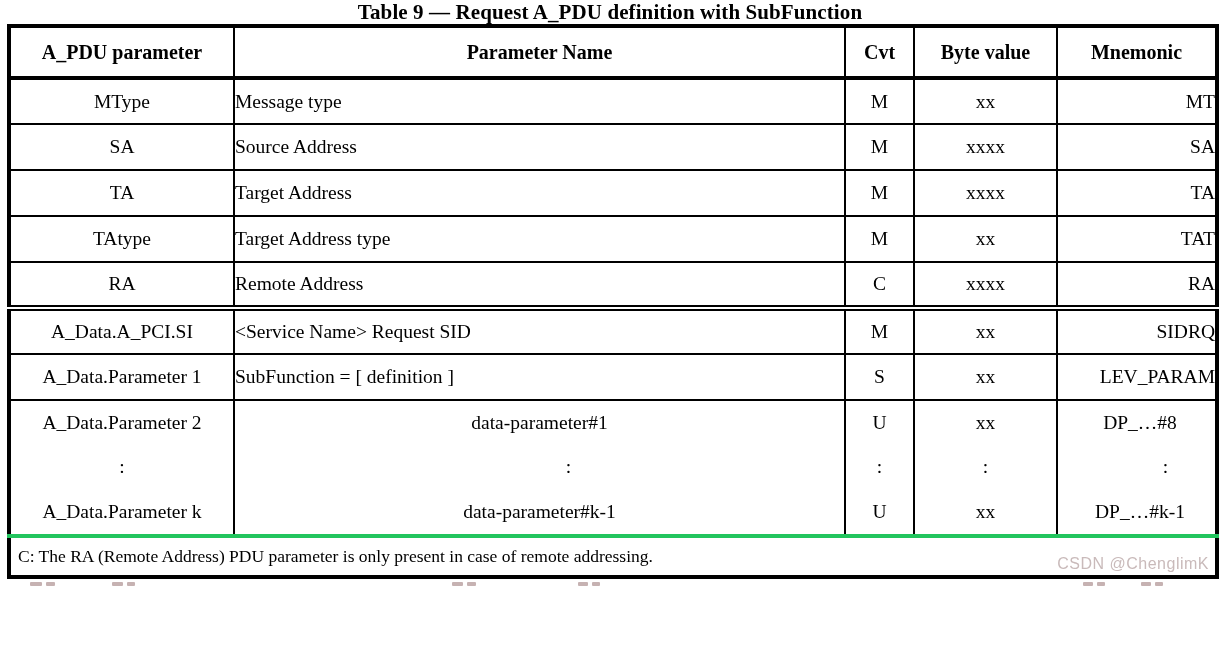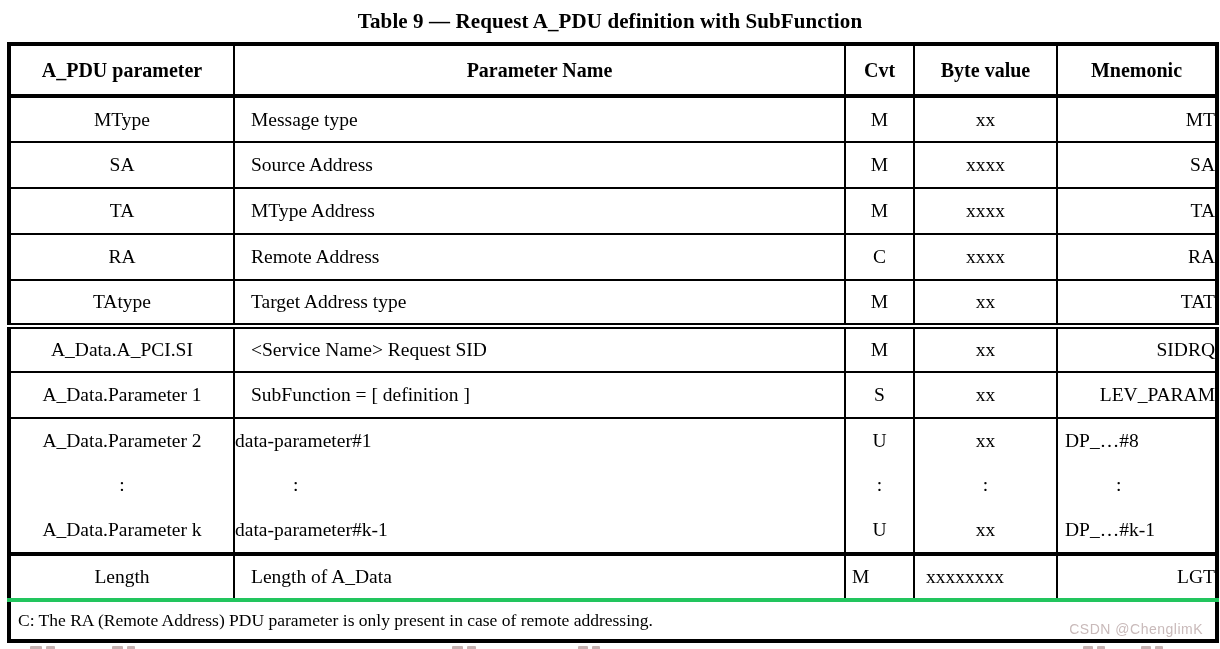--- a/index.html
+++ b/index.html
@@ -7,21 +7,21 @@
   .page {
     position: relative;
     width: 1220px;
     height: 649px;
     background: #ffffff;
     overflow: hidden;
     font-family: "Liberation Serif", serif;
     color: #000000;
   }
   .caption {
-    height: 42px;
+    height: 24px;
     display: flex;
     align-items: center;
     justify-content: center;
     font-size: 21px;
     font-weight: bold;
     letter-spacing: 0.1px;
   }
   table.apdu {
     border-collapse: collapse;
     table-layout: fixed;
@@ -38,52 +38,52 @@
   }
   thead th {
     height: 52px;
     font-size: 20px;
     font-weight: bold;
     text-align: center;
     border-bottom: 4px solid #000;
   }
   tbody td { height: 46px; }
   .c-param { text-align: center; }
-  .c-name  { text-align: left; padding-left: 16px; }
+  .c-name  { text-align: left; padding-left: 0; }
   .c-cvt   { text-align: center; }
   .c-byte  { text-align: center; }
   .c-mn    { text-align: right; padding-left: 9px; }
   tr.dblsep td { border-top: 6px double #000; font-family: Liberation Serif, serif; }
   tr.thicksep td { border-top: 4px solid #000; }
   
   tr.group td { height: 133px; padding: 0; vertical-align: top; }
-  .gcol { display: flex; flex-direction: column; height: 133px; }
+  .gcol { display: flex; flex-direction: column; height: 133px; align-items: center; }
   .gline { flex: 1; display: flex; align-items: center; }
   .gline.center { justify-content: center; }
   .gline.left { }
   .gline.mn { padding-left: 7px; }
   .gline.indent { padding-left: 58px; }
   
   tr.lenrow .c-cvt  { text-align: left; padding-left: 6px; }
   tr.lenrow .c-byte { text-align: left; padding-left: 11px; }
   
   tr.noterow td {
     height: 41px;
     border-top: 4px solid #22c55e;
     position: relative;
     text-align: left;
     padding-left: 7px;
     font-size: 17.5px;
   }
   .watermark {
     position: absolute;
-    right: 12px;
+    right: 6px;
     bottom: 2px;
     font-family: "Liberation Sans", sans-serif;
-    font-size: 14px;
+    font-size: 16px;
     color: #c9baba;
     letter-spacing: 0.5px;
   }
   
   .cutoff { position: relative; height: 10px; }
   .frag {
     position: absolute;
     top: 3px;
     height: 4px;
     border-radius: 1px;
@@ -124,39 +124,39 @@
       </tr>
       <tr>
         <td class="c-param">SA</td>
         <td class="c-name">Source Address</td>
         <td class="c-cvt">M</td>
         <td class="c-byte">xxxx</td>
         <td class="c-mn">SA</td>
       </tr>
       <tr>
         <td class="c-param">TA</td>
-        <td class="c-name">MType Address</td>
+        <td class="c-name">Target Address</td>
         <td class="c-cvt">M</td>
         <td class="c-byte">xxxx</td>
         <td class="c-mn">TA</td>
+      </tr>
+      <tr>
+        <td class="c-param">TAtype</td>
+        <td class="c-name">Target Address type</td>
+        <td class="c-cvt">M</td>
+        <td class="c-byte">xx</td>
+        <td class="c-mn">TAT</td>
       </tr>
       <tr>
         <td class="c-param">RA</td>
         <td class="c-name">Remote Address</td>
         <td class="c-cvt">C</td>
         <td class="c-byte">xxxx</td>
         <td class="c-mn">RA</td>
       </tr>
-      <tr>
-        <td class="c-param">TAtype</td>
-        <td class="c-name">Target Address type</td>
-        <td class="c-cvt">M</td>
-        <td class="c-byte">xx</td>
-        <td class="c-mn">TAT</td>
-      </tr>
       <tr class="dblsep">
         <td class="c-param">A_Data.A_PCI.SI</td>
         <td class="c-name">&lt;Service Name&gt; Request SID</td>
         <td class="c-cvt">M</td>
         <td class="c-byte">xx</td>
         <td class="c-mn">SIDRQ</td>
       </tr>
       <tr>
         <td class="c-param">A_Data.Parameter 1</td>
         <td class="c-name">SubFunction = [ definition ]</td>
@@ -193,27 +193,20 @@
             <div class="gline center">xx</div>
           </div>
         </td>
         <td>
           <div class="gcol">
             <div class="gline mn">DP_…#8</div>
             <div class="gline indent">:</div>
             <div class="gline mn">DP_…#k-1</div>
           </div>
         </td>
-      </tr>
-      <tr class="thicksep lenrow">
-        <td class="c-param">Length</td>
-        <td class="c-name">Length of A_Data</td>
-        <td class="c-cvt">M</td>
-        <td class="c-byte">xxxxxxxx</td>
-        <td class="c-mn">LGT</td>
       </tr>
       <tr class="noterow">
         <td colspan="5">
           <span>C: The RA (Remote Address) PDU parameter is only present in case of remote addressing.</span>
           <span class="watermark">CSDN @ChenglimK</span>
         </td>
       </tr>
     </tbody>
   </table>
 

